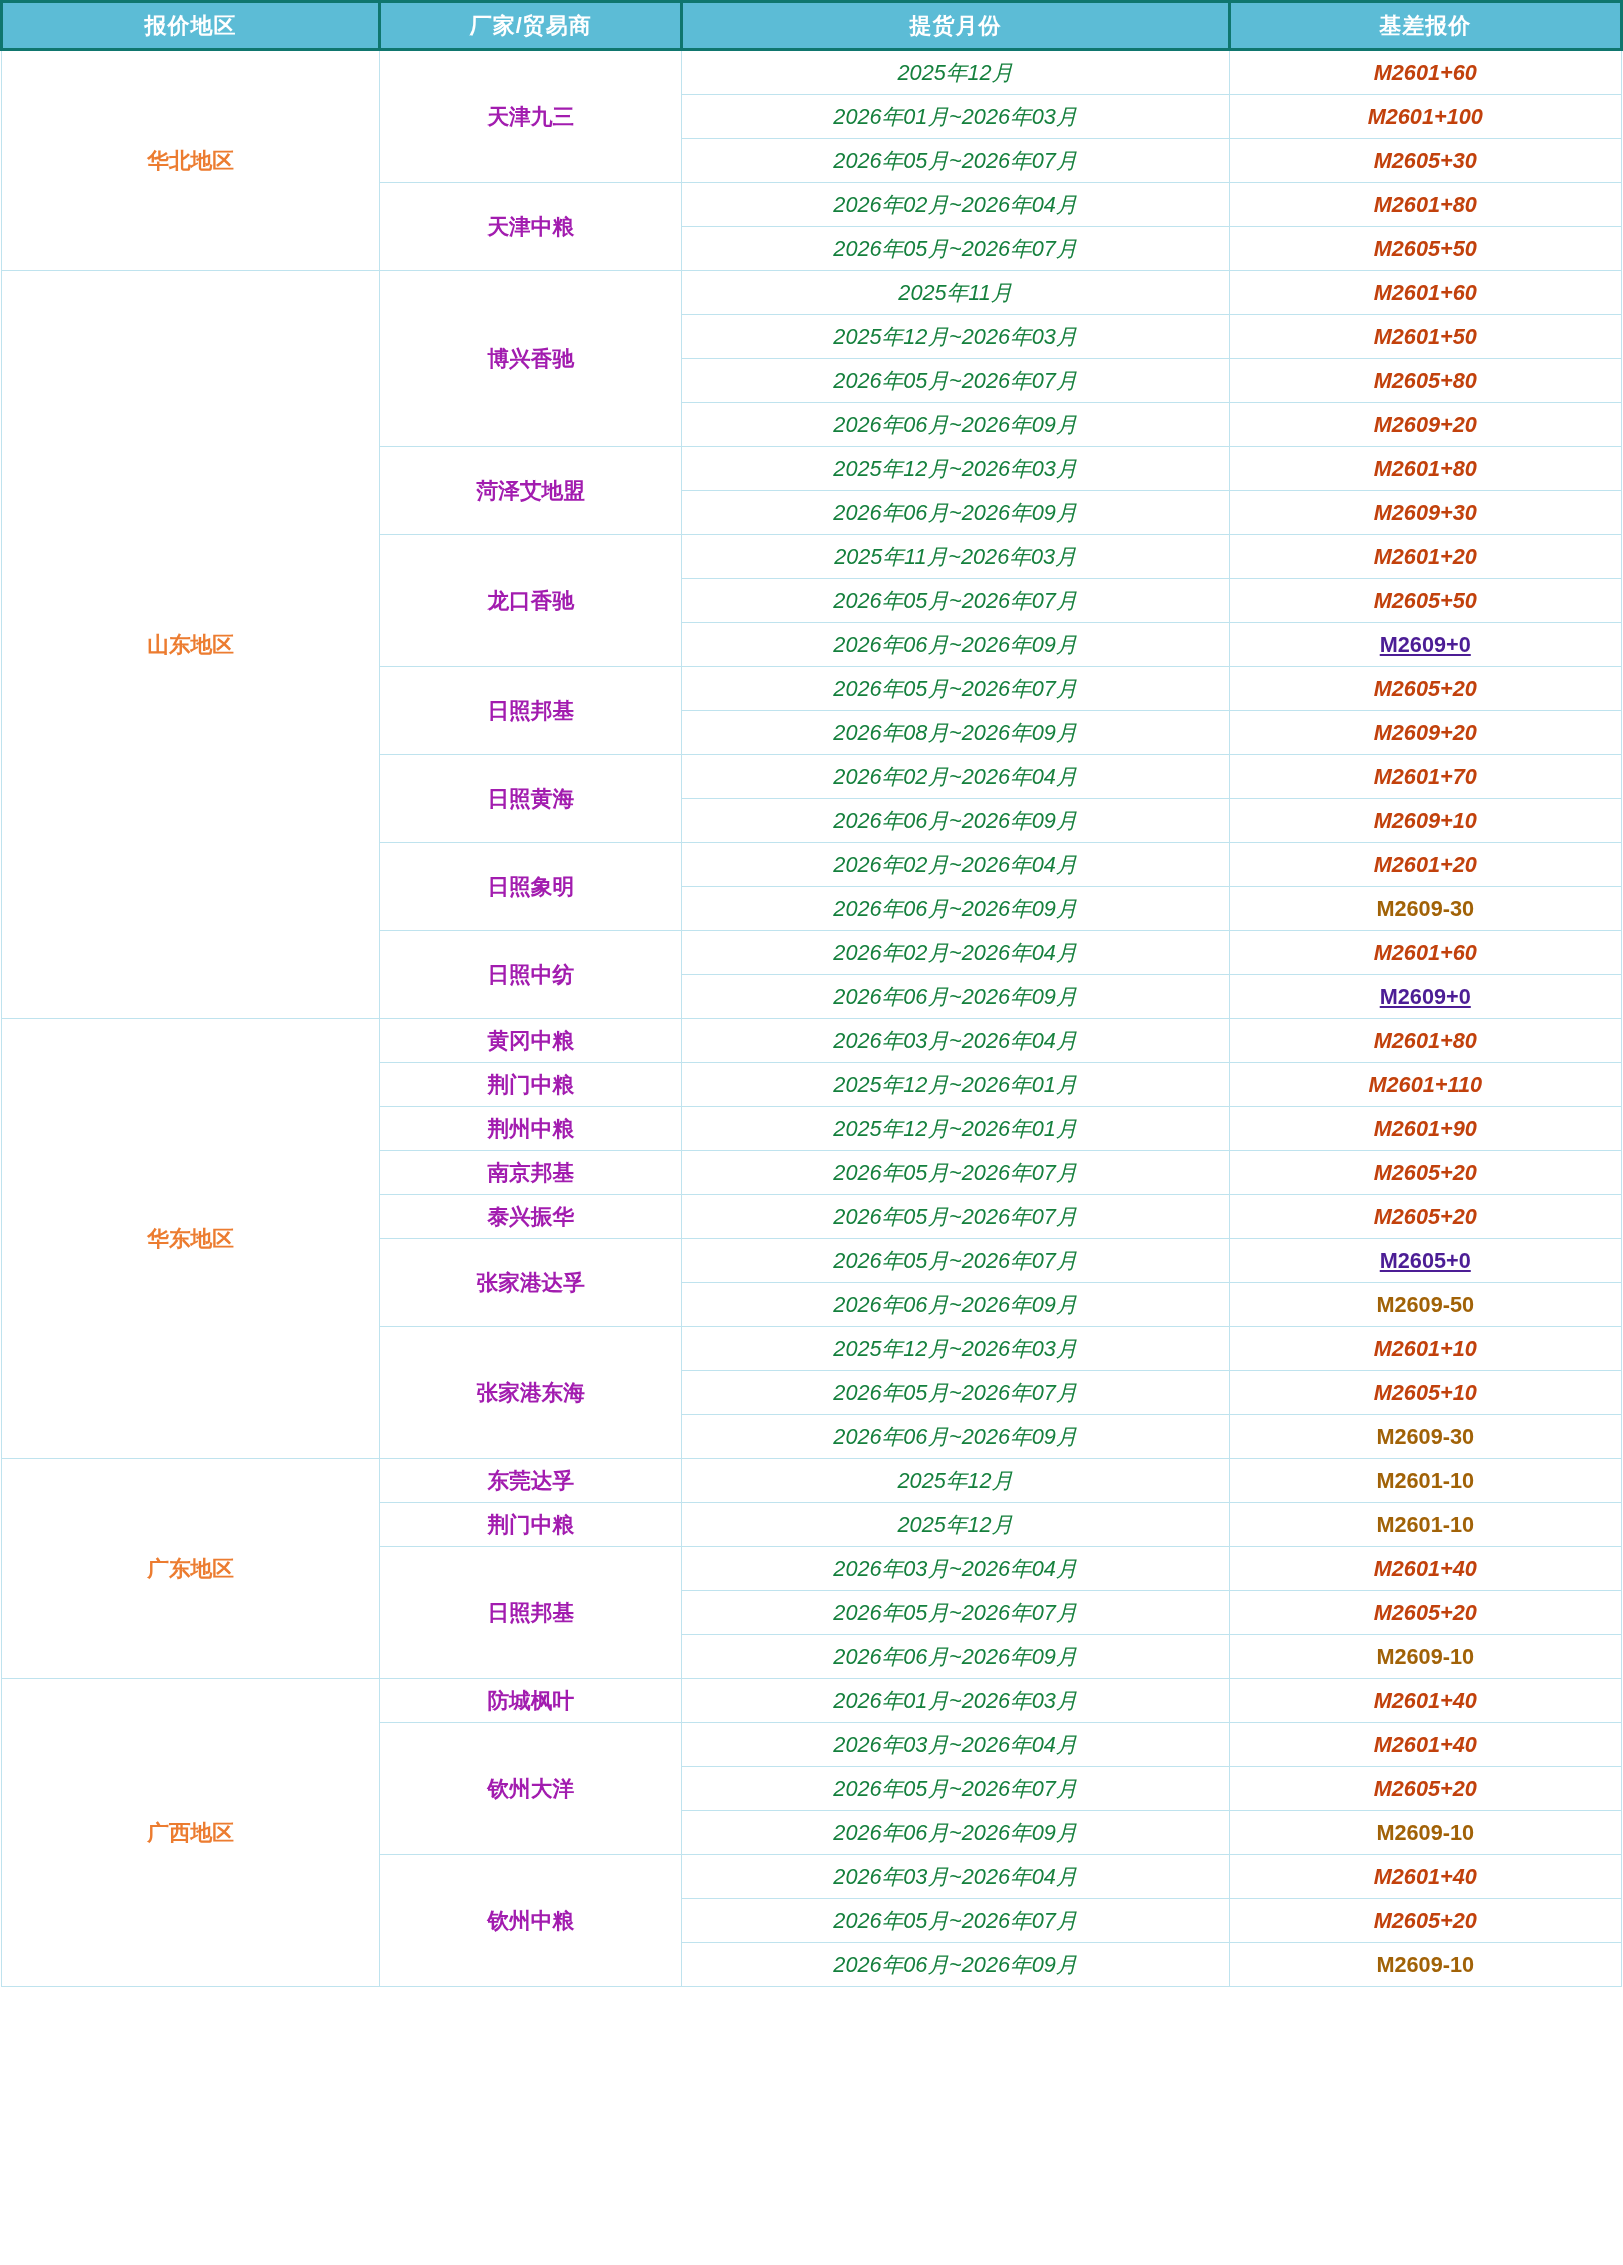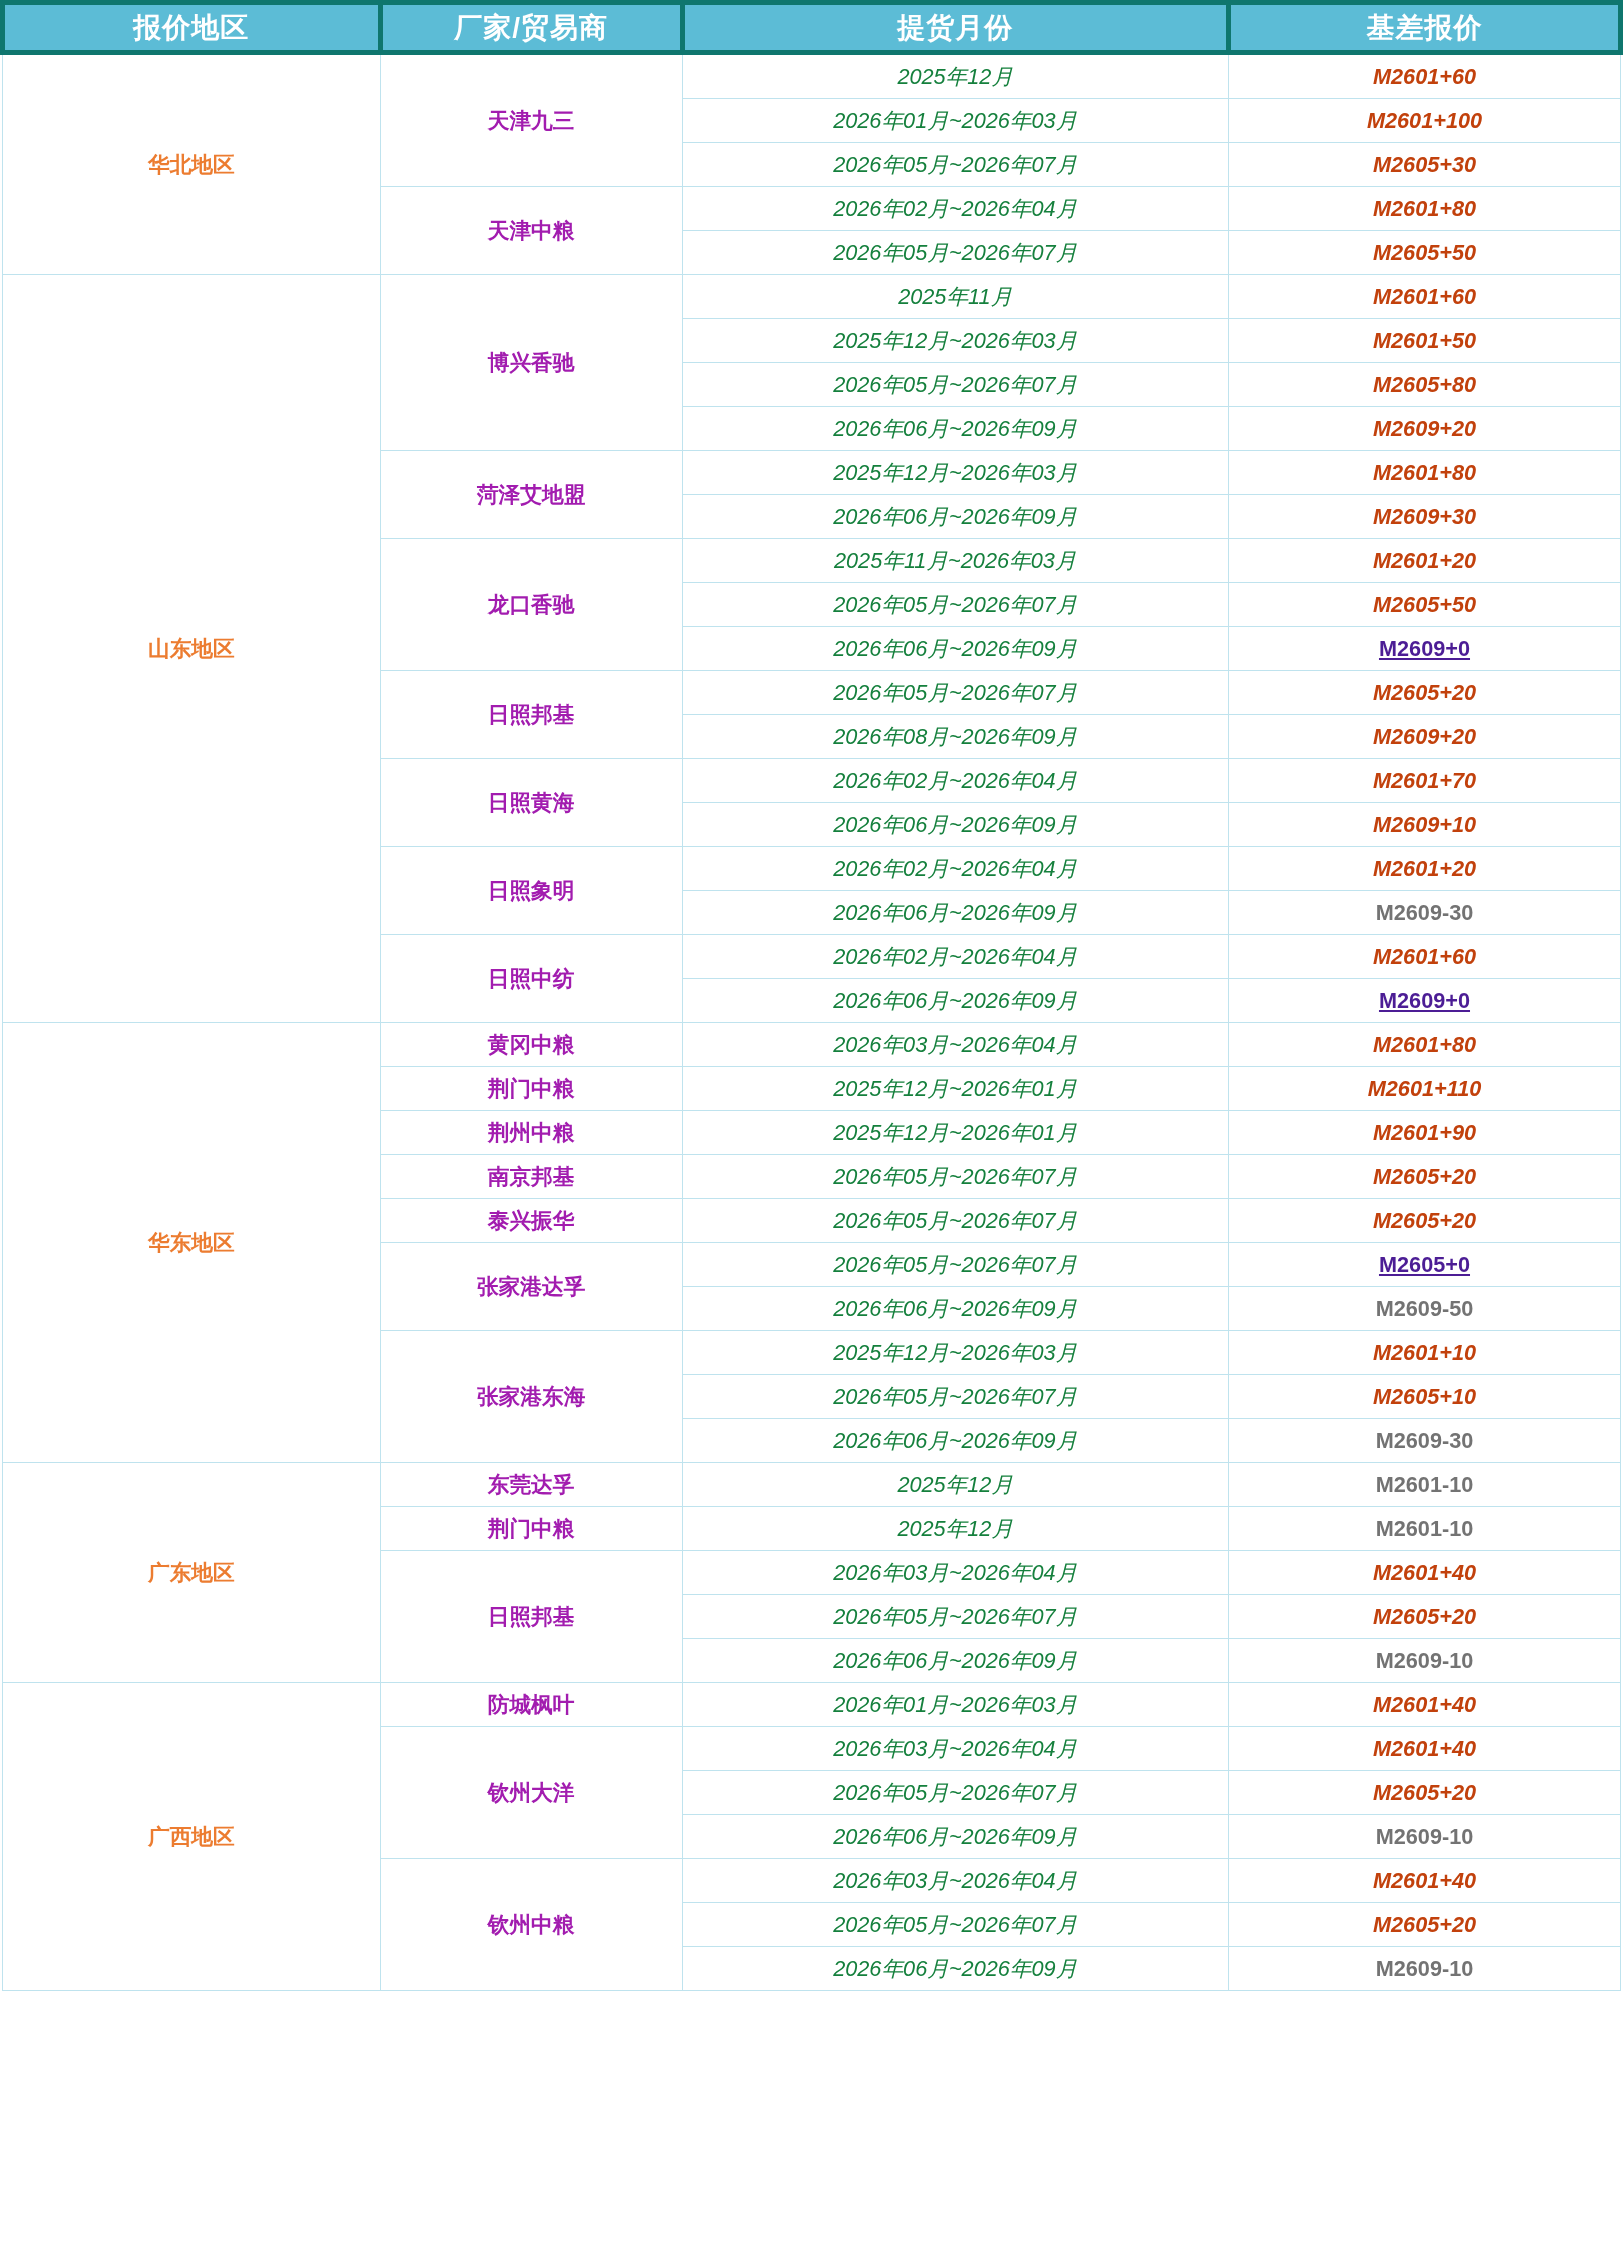--- a/index.html
+++ b/index.html
@@ -17,25 +17,25 @@
     table-layout: fixed;
   }
   table.quote-table col.c-region { width: 264px; }
   table.quote-table col.c-supplier { width: 211px; }
   table.quote-table col.c-month { width: 382px; }
   table.quote-table col.c-basis { width: 274px; }
 
   table.quote-table th {
     background: #5cbcd6;
     color: #ffffff;
-    font-size: 28px;
+    font-size: 22px;
     font-weight: bold;
     text-align: center;
     height: 43px;
-    border: 5px solid #0f766e;
+    border: 3px solid #0f766e;
     letter-spacing: 1px;
   }
   table.quote-table td {
     border: 1px solid #bfe3ee;
     text-align: center;
     font-size: 21.7px;
     height: 43px;
     padding: 0 3.9px;
     background: #ffffff;
     white-space: nowrap;
@@ -54,21 +54,21 @@
   td.month {
     color: #15803d;
     font-size: 20.7px;
     font-style: italic;
   }
   td.basis {
     font-size: 20.7px;
     font-weight: bold;
   }
   td.basis.up { color: #c2410c; font-style: italic; }
-  td.basis.down { color: #737373; margin-top: 36px; }
+  td.basis.down { color: #a16207; margin-top: 36px; }
   td.basis.flat { color: #4c1d95; text-decoration: underline; }
 </style>
 </head>
 <body>
 
 <table class="quote-table">
   <colgroup>
     <col class="c-region">
     <col class="c-supplier">
     <col class="c-month">

